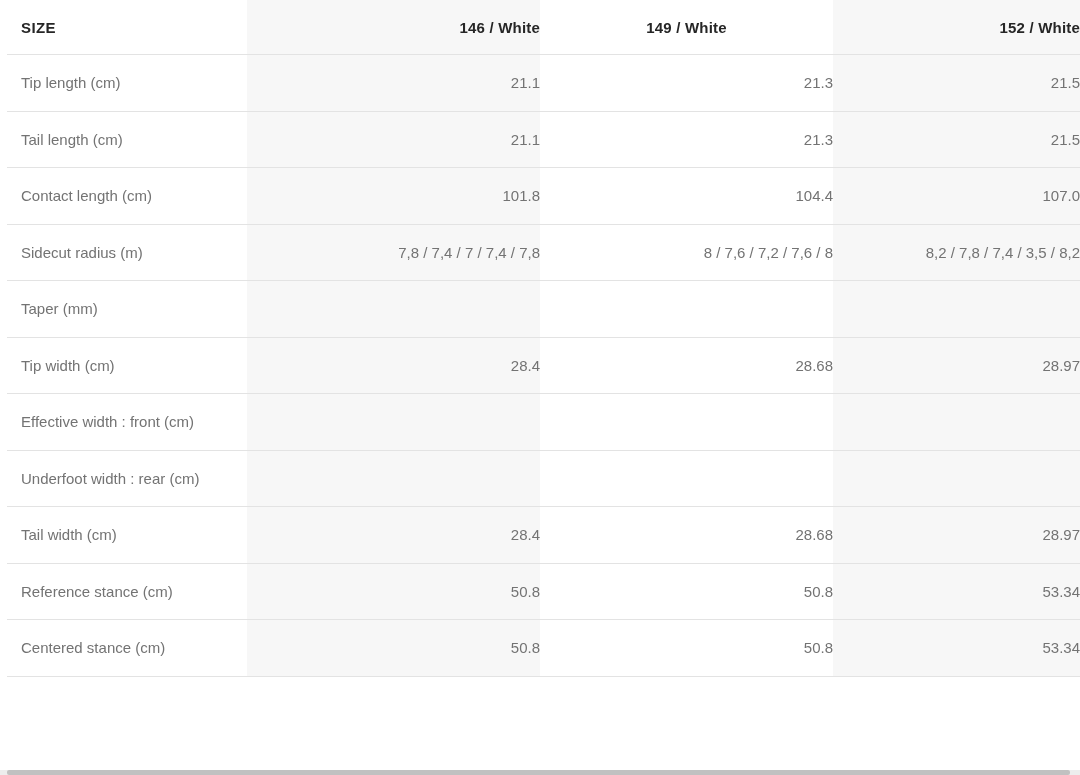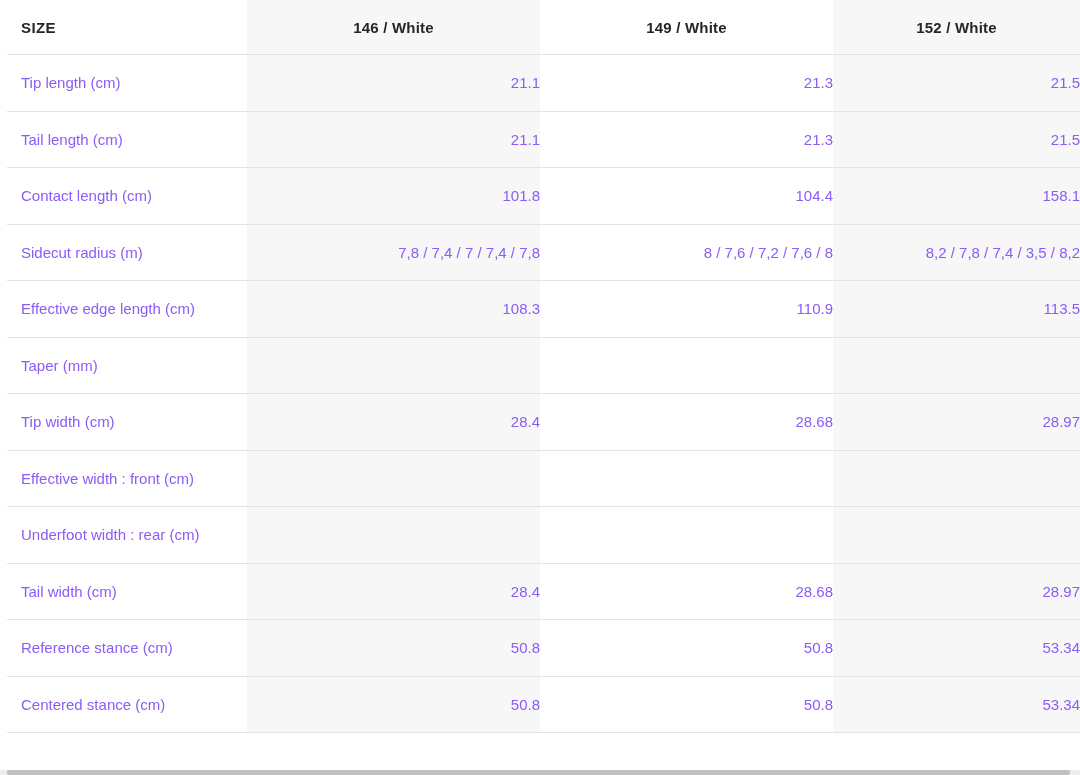--- a/index.html
+++ b/index.html
@@ -22,40 +22,40 @@
     width: 1080px;
   }
   col.c1 { width: 247px; }
   col.c2 { width: 293px; }
   col.c3 { width: 293px; }
   col.c4 { width: 247px; }
   th, td {
     border-bottom: 1px solid #e3e3e3;
     vertical-align: middle;
     font-size: 15px;
-    color: #8b5cf6;
+    color: #737373;
     white-space: nowrap;
     overflow: hidden;
   }
   thead th {
     height: 55px;
     font-weight: bold;
     color: #262626;
     text-align: center;
     letter-spacing: 0.2px;
   }
   thead th.label-col {
     text-align: left;
     padding-left: 21px;
     letter-spacing: 0.4px;
   }
   tbody td { height: 56.5px; }
   td.label { padding-left: 21px; }
   td.value { padding-left: 16px; text-align: right; }
-  .stripe { background: #f7f7f7; }
+  .stripe { background: #f7f7f7; text-align: right; }
   
   .left-inset {
     position: absolute;
     left: 0; top: 0;
     width: 7px; height: 100%;
     background: #ffffff;
     pointer-events: none;
   }
   .hscrollbar-track {
     position: absolute;
@@ -100,33 +100,27 @@
       <tr>
         <td class="label">Tail length (cm)</td>
         <td class="value stripe">21.1</td>
         <td class="value">21.3</td>
         <td class="value stripe">21.5</td>
       </tr>
       <tr>
         <td class="label">Contact length (cm)</td>
         <td class="value stripe">101.8</td>
         <td class="value">104.4</td>
-        <td class="value stripe">158.1</td>
+        <td class="value stripe">107.0</td>
       </tr>
       <tr>
         <td class="label">Sidecut radius (m)</td>
         <td class="value stripe">7,8 / 7,4 / 7 / 7,4 / 7,8</td>
         <td class="value">8 / 7,6 / 7,2 / 7,6 / 8</td>
         <td class="value stripe">8,2 / 7,8 / 7,4 / 3,5 / 8,2</td>
-      </tr>
-      <tr>
-        <td class="label">Effective edge length (cm)</td>
-        <td class="value stripe">108.3</td>
-        <td class="value">110.9</td>
-        <td class="value stripe">113.5</td>
       </tr>
       <tr>
         <td class="label">Taper (mm)</td>
         <td class="value stripe"></td>
         <td class="value"></td>
         <td class="value stripe"></td>
       </tr>
       <tr>
         <td class="label">Tip width (cm)</td>
         <td class="value stripe">28.4</td>

